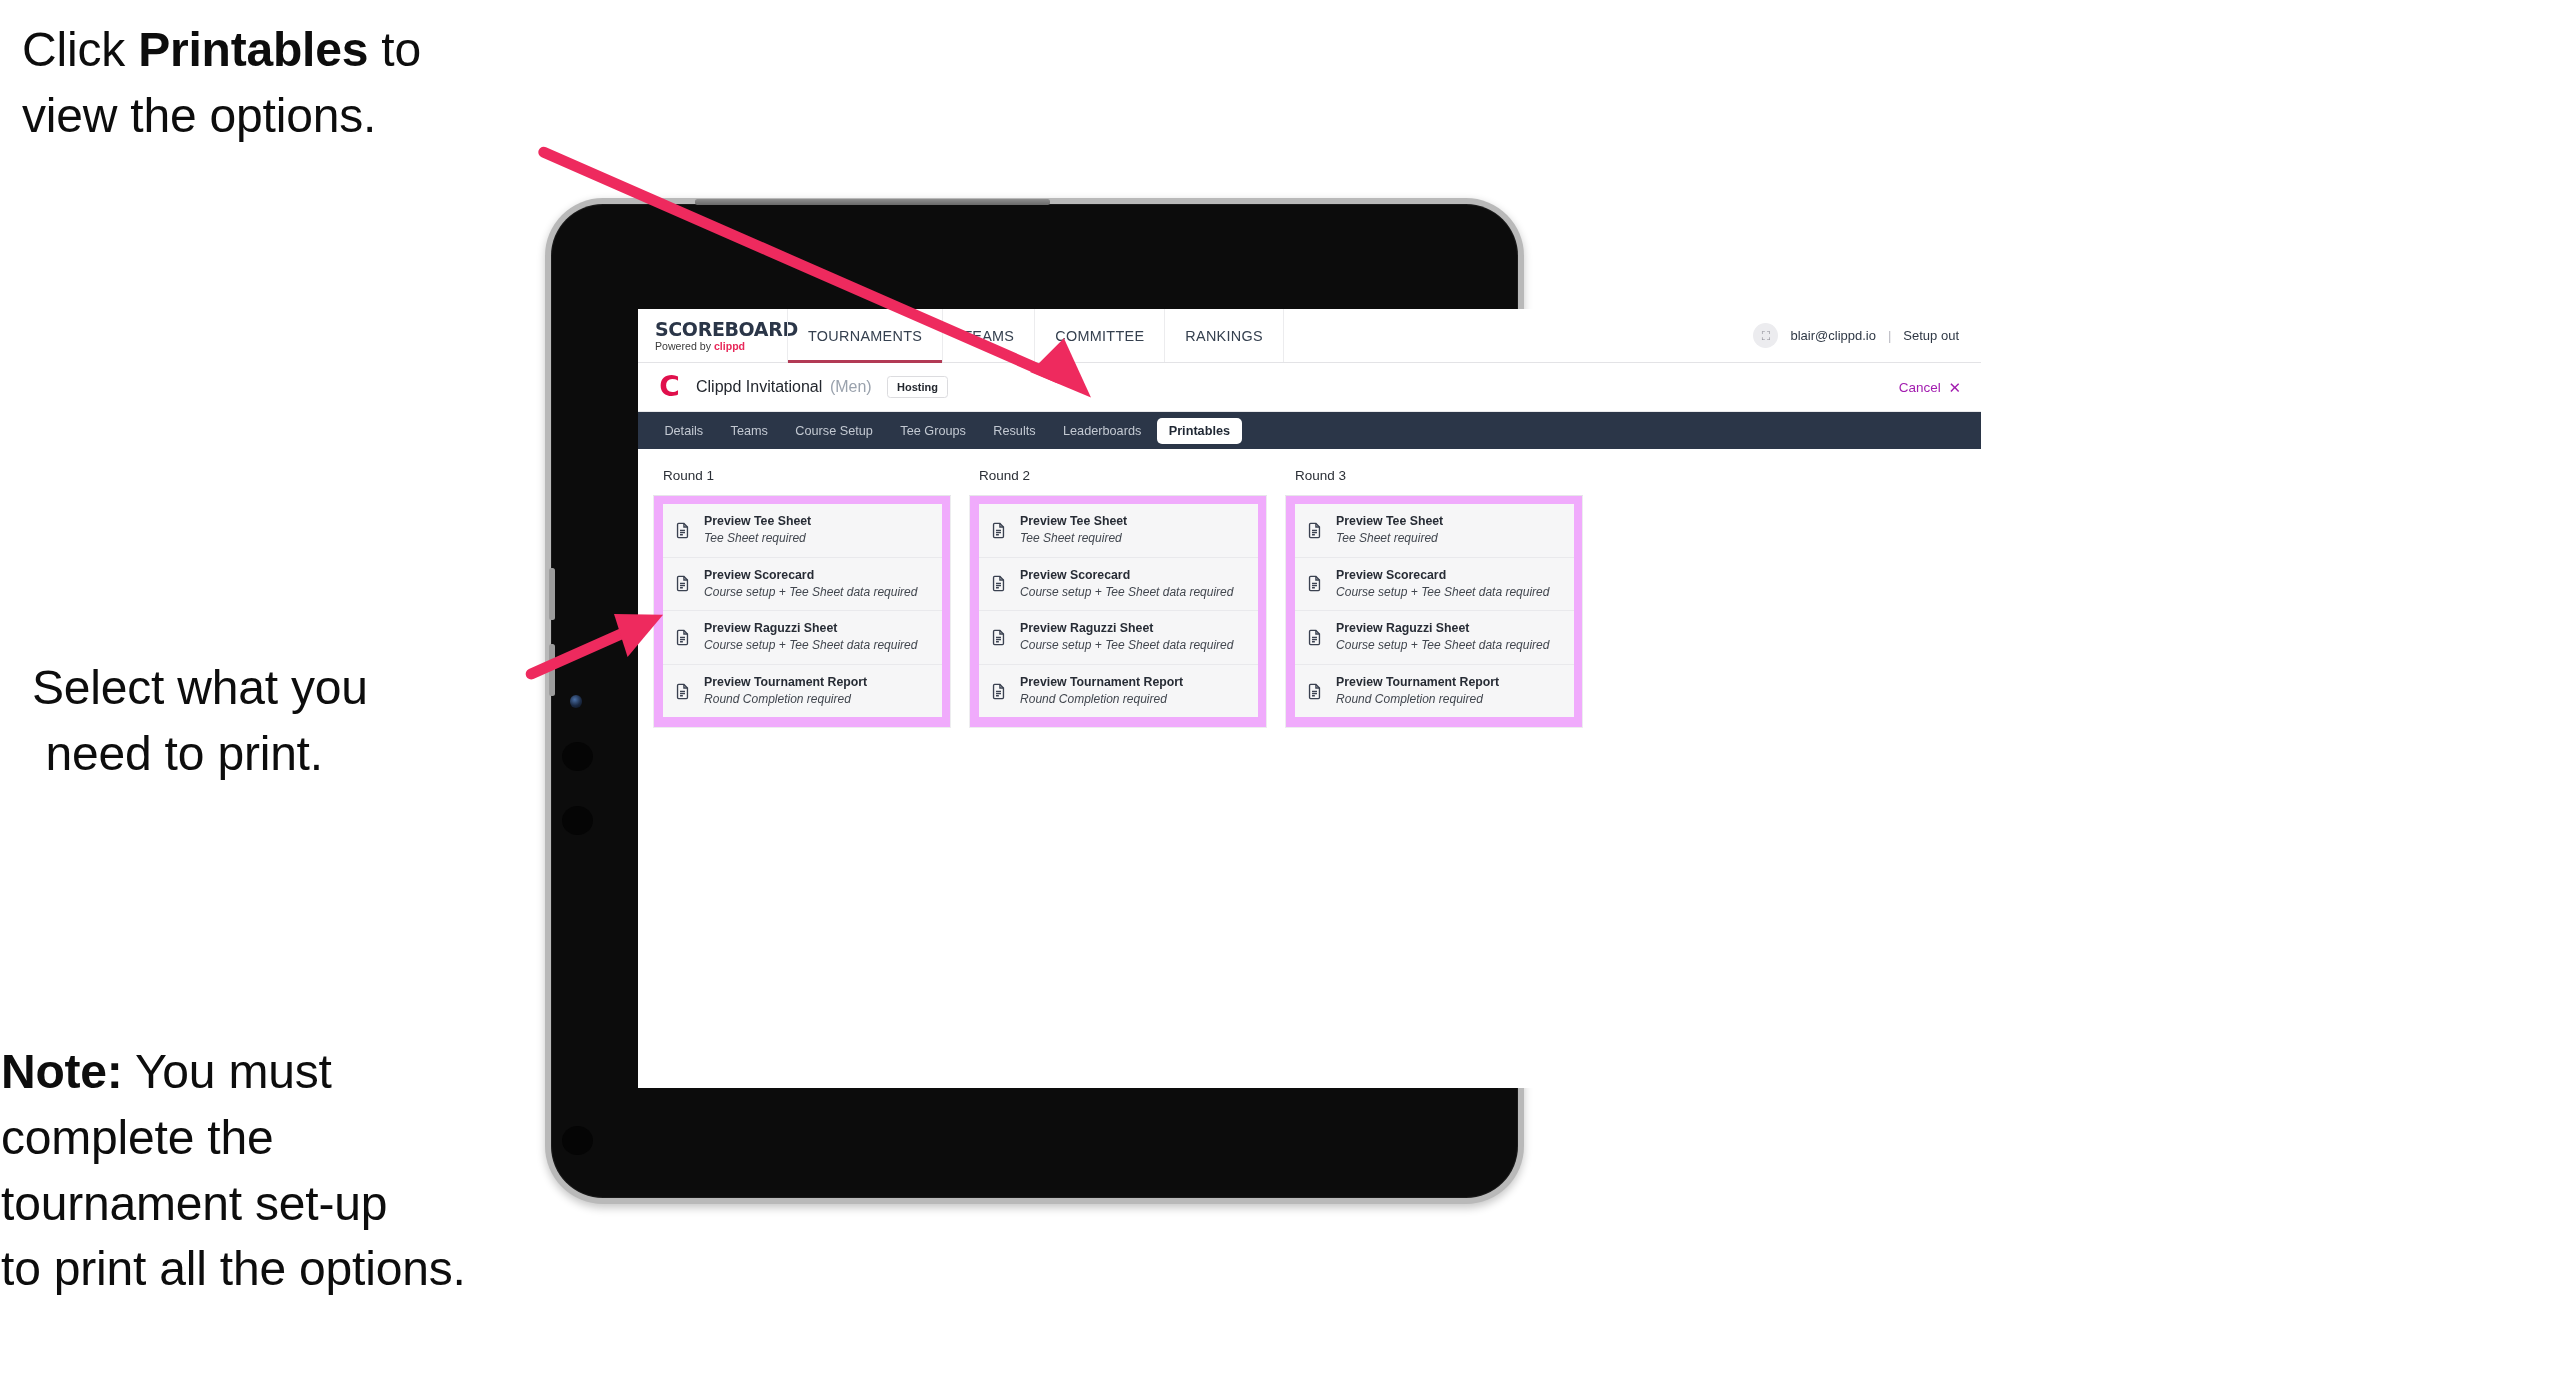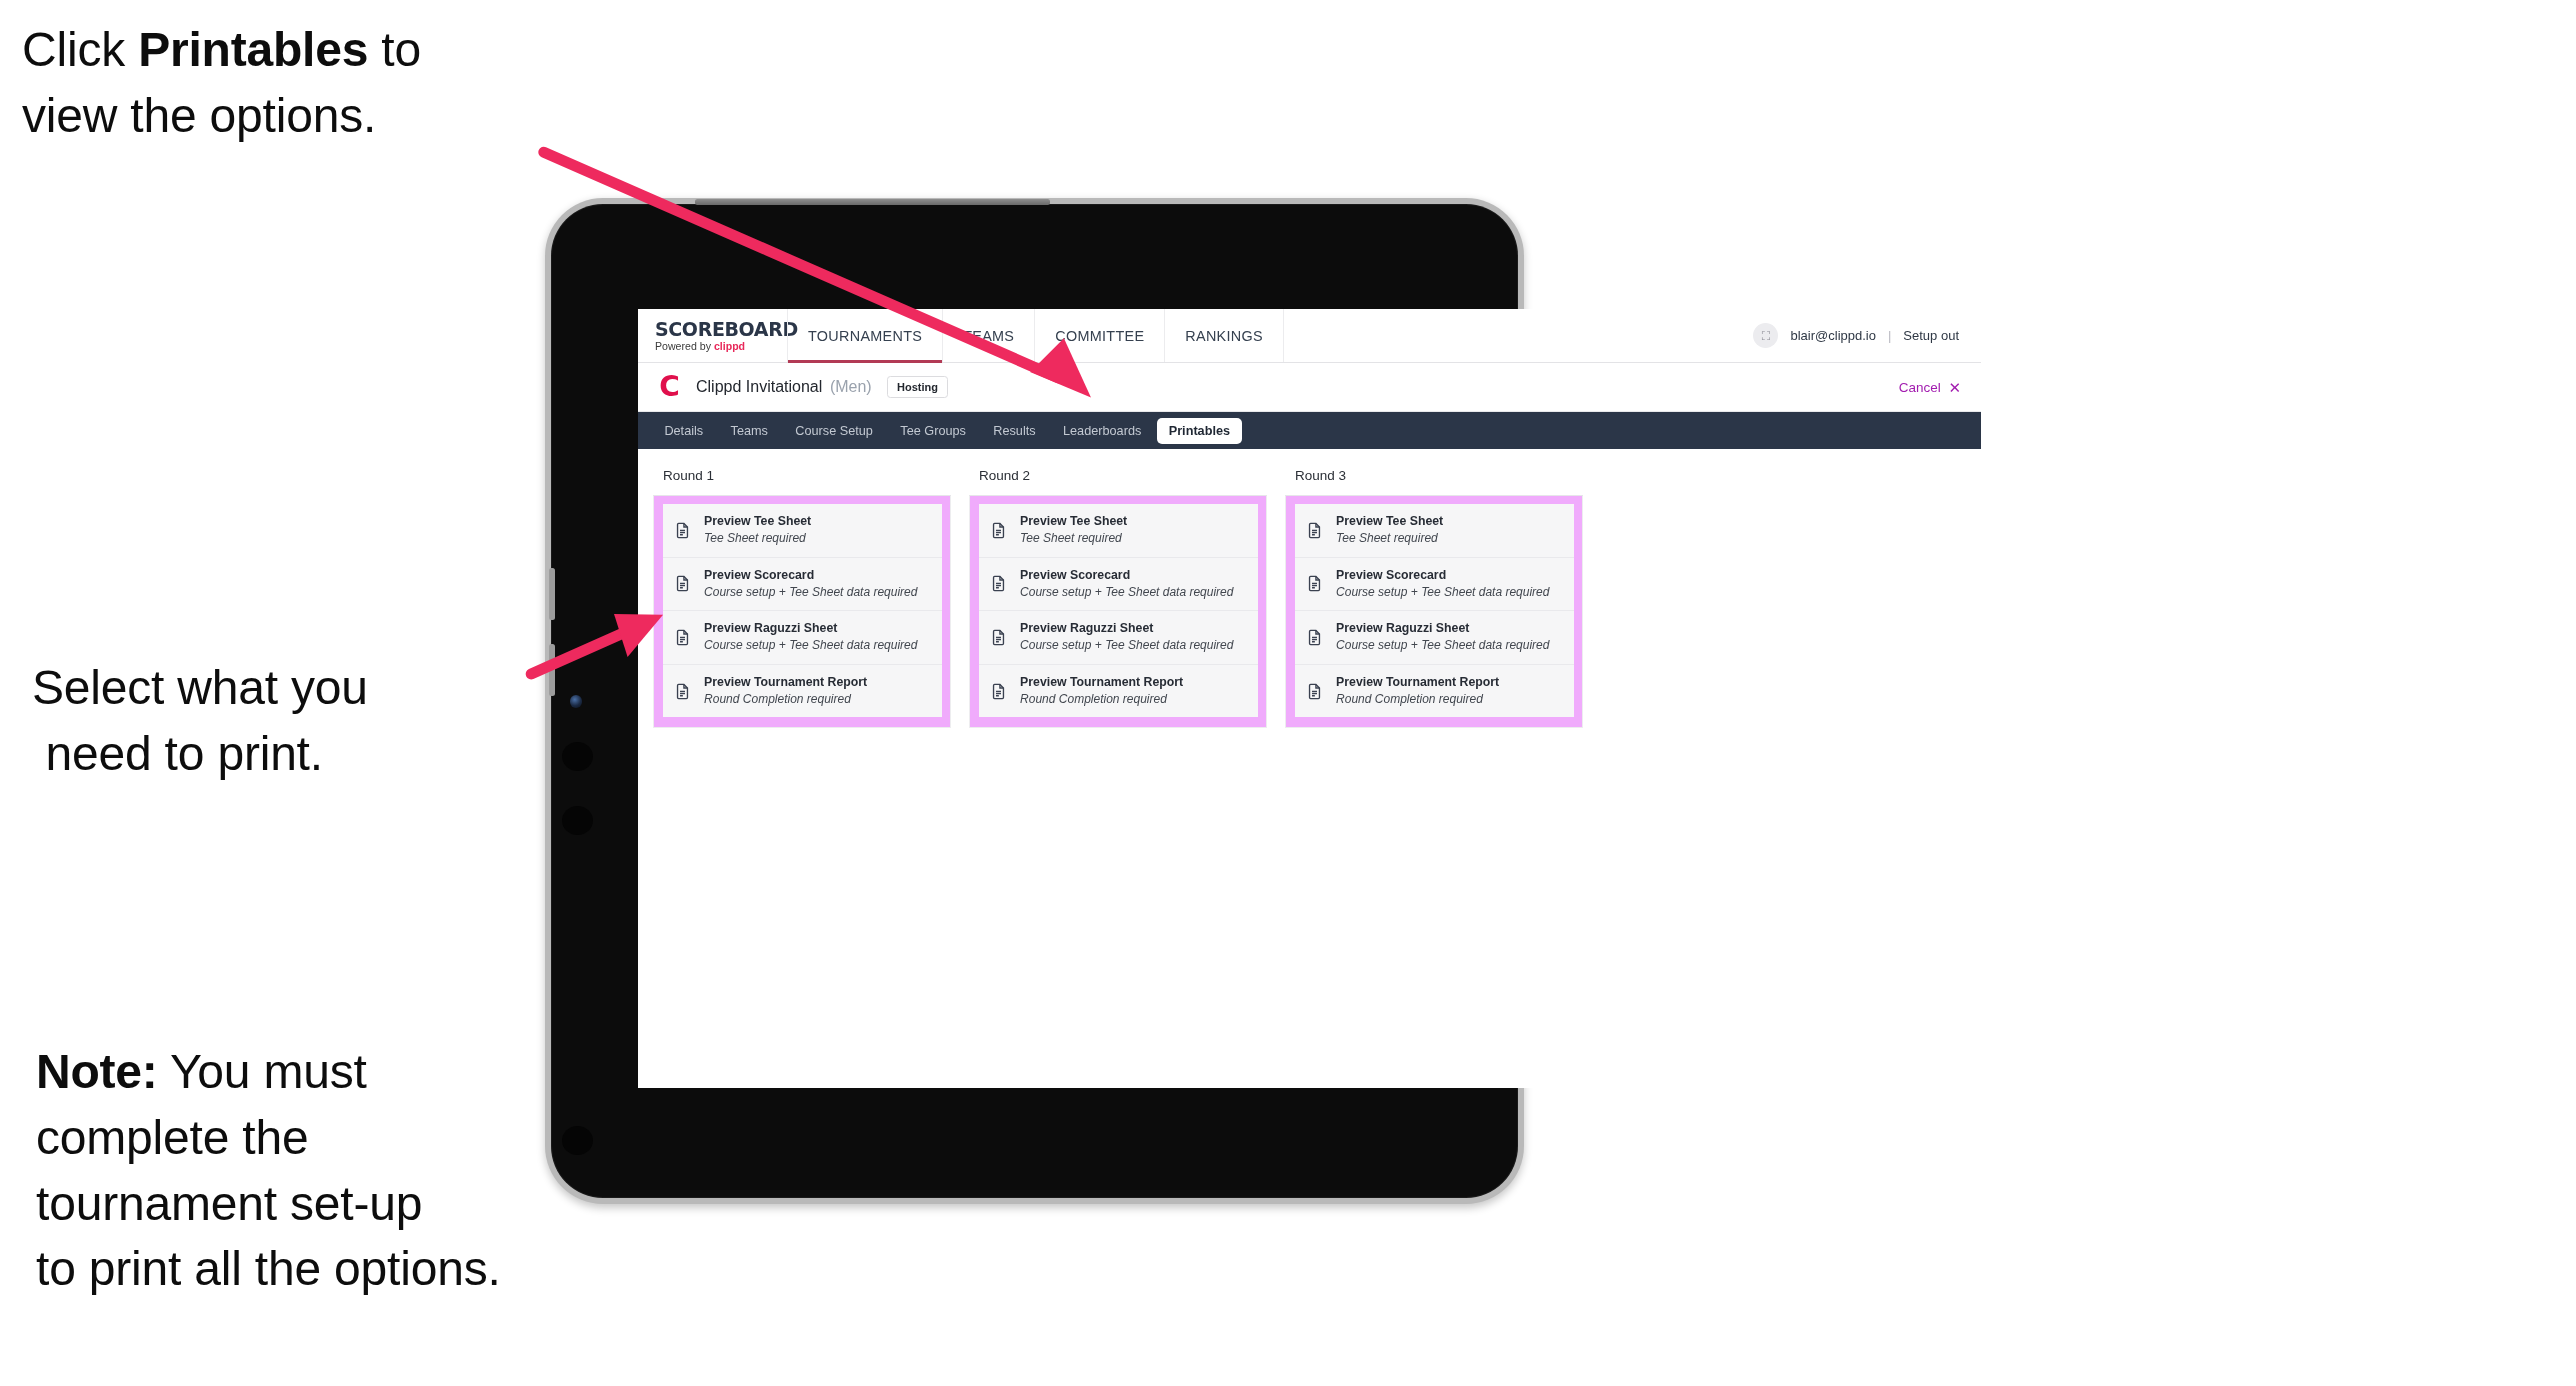--- a/index.html
+++ b/index.html
@@ -31,21 +31,21 @@
 
   #anno-select {
     left: 32px; top: 655px;
     font-size: 48px;
     line-height: 1.37;
     width: 524px;
   }
   #anno-select .l2 { display:block; padding-left: 13.5px; }
 
   #anno-note {
-    left: 36px; top: 1039px;
+    left: 1px; top: 1039px;
     font-size: 48px;
     line-height: 1.37;
     width: 677px;
   }
   #anno-note .b { font-weight: 700; }
 
   
   .arrow-layer {
     position: absolute;
     left: 0; top: 0;

